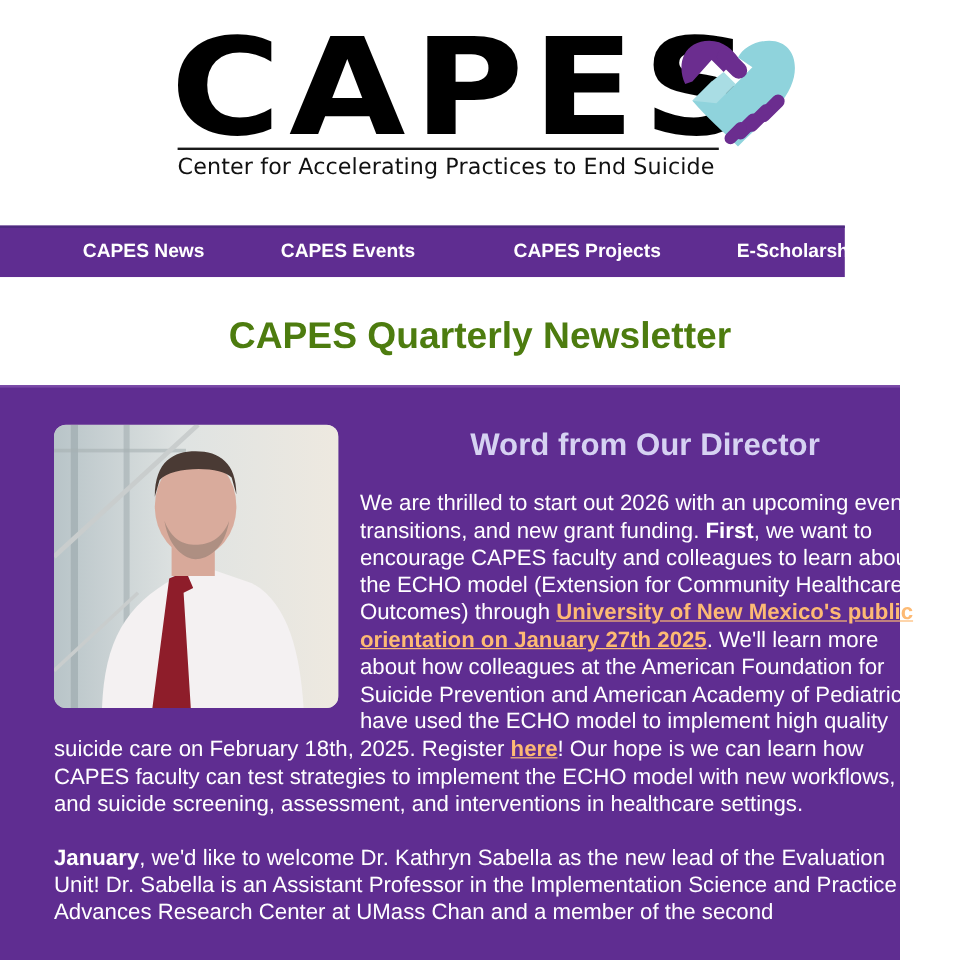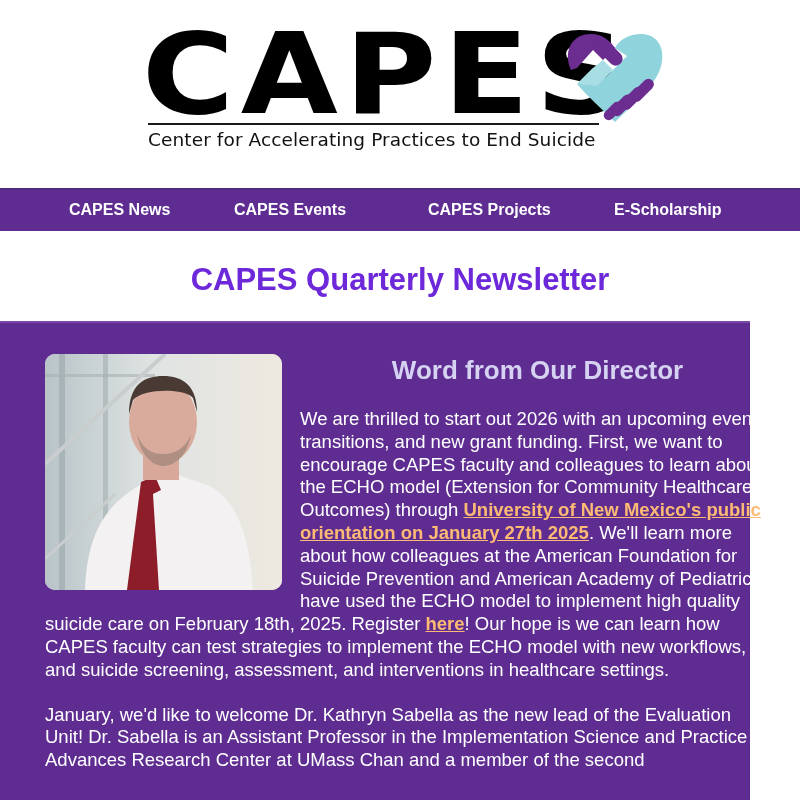--- a/index.html
+++ b/index.html
@@ -41,21 +41,21 @@
       white-space: nowrap;
     }
     .logo-heart {
       position: absolute;
       left: 563px; top: 30px;
       width: 104px; height: 96px;
     }
     .nav {
       position: absolute;
       left: 0; top: 188px;
-      width: 800px; height: 43px;
+      width: 704px; height: 43px;
       background: #5f2d91;
       border-top: 2px solid #4e2a80;
     }
     .nav-item {
       position: absolute;
       top: 11px;
       color: #ffffff;
       font-weight: bold;
       font-size: 16px;
       white-space: nowrap;
@@ -65,21 +65,21 @@
       position: absolute;
       left: 0; top: 231px;
       width: 800px; height: 90px;
       background: #ffffff;
     }
     .page-title {
       position: absolute;
       left: 0; top: 31px;
       width: 800px;
       text-align: center;
-      color: #6d28d9;
+      color: #4d7c0f;
       font-weight: bold;
       font-size: 31px;
     }
     .content {
       position: absolute;
       left: 0; top: 321px;
       width: 750px; height: 479px;
       background: #5f2d91;
       border-top: 2px solid #7a4aa8;
     }
@@ -112,21 +112,21 @@
       float: left;
       width: 255px; height: 184px;
     }
     .body-text p { margin-bottom: 22px; }
     .body-text a {
       color: #fdba74;
       font-weight: bold;
       text-decoration: underline;
       cursor: pointer;
     }
-    .body-text b { font-weight: normal; }
+    .body-text b { font-weight: bold; }
   </style>
 </head>
 <body>
 
 <div class="header">
   <div class="logo-word">CAPES</div>
   <svg class="logo-heart" viewBox="0 0 104 96">
 
     <path d="M8 40 C0 22 8 4 28 4 C40 4 48 12 52 18 L40 30 L30 20 L14 38 Z" fill="#6b2d8f"></path>
 

